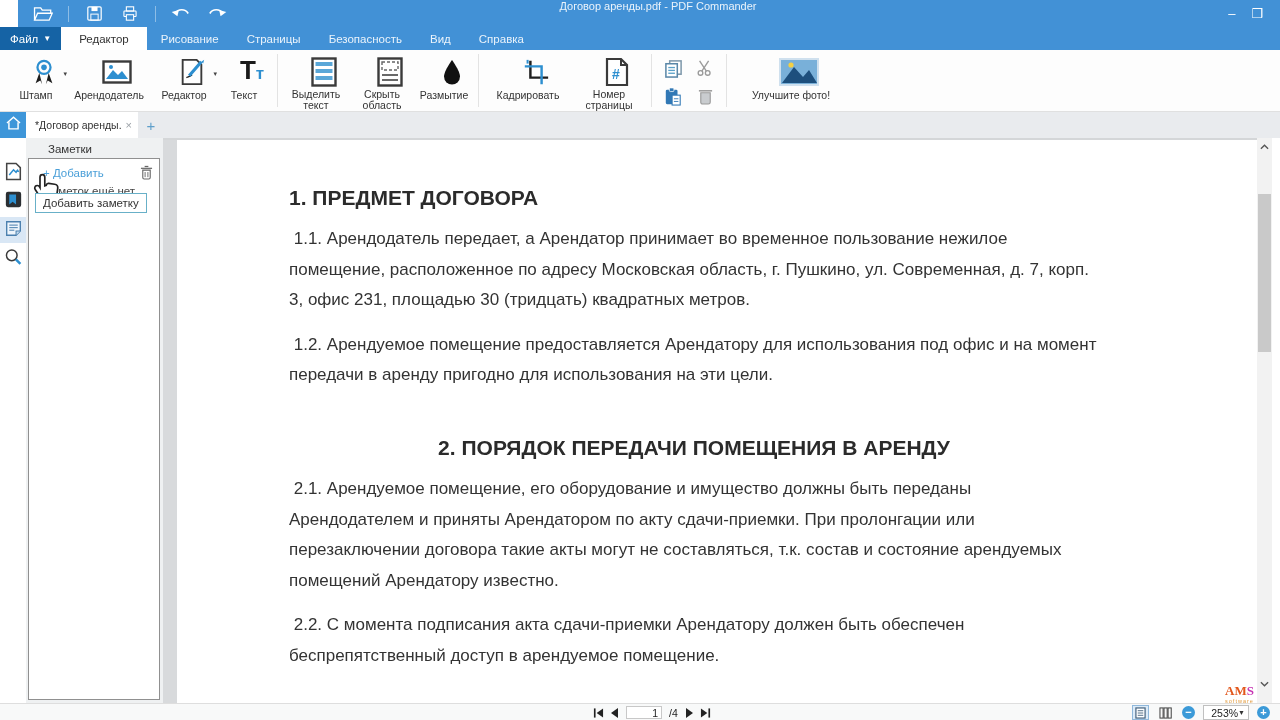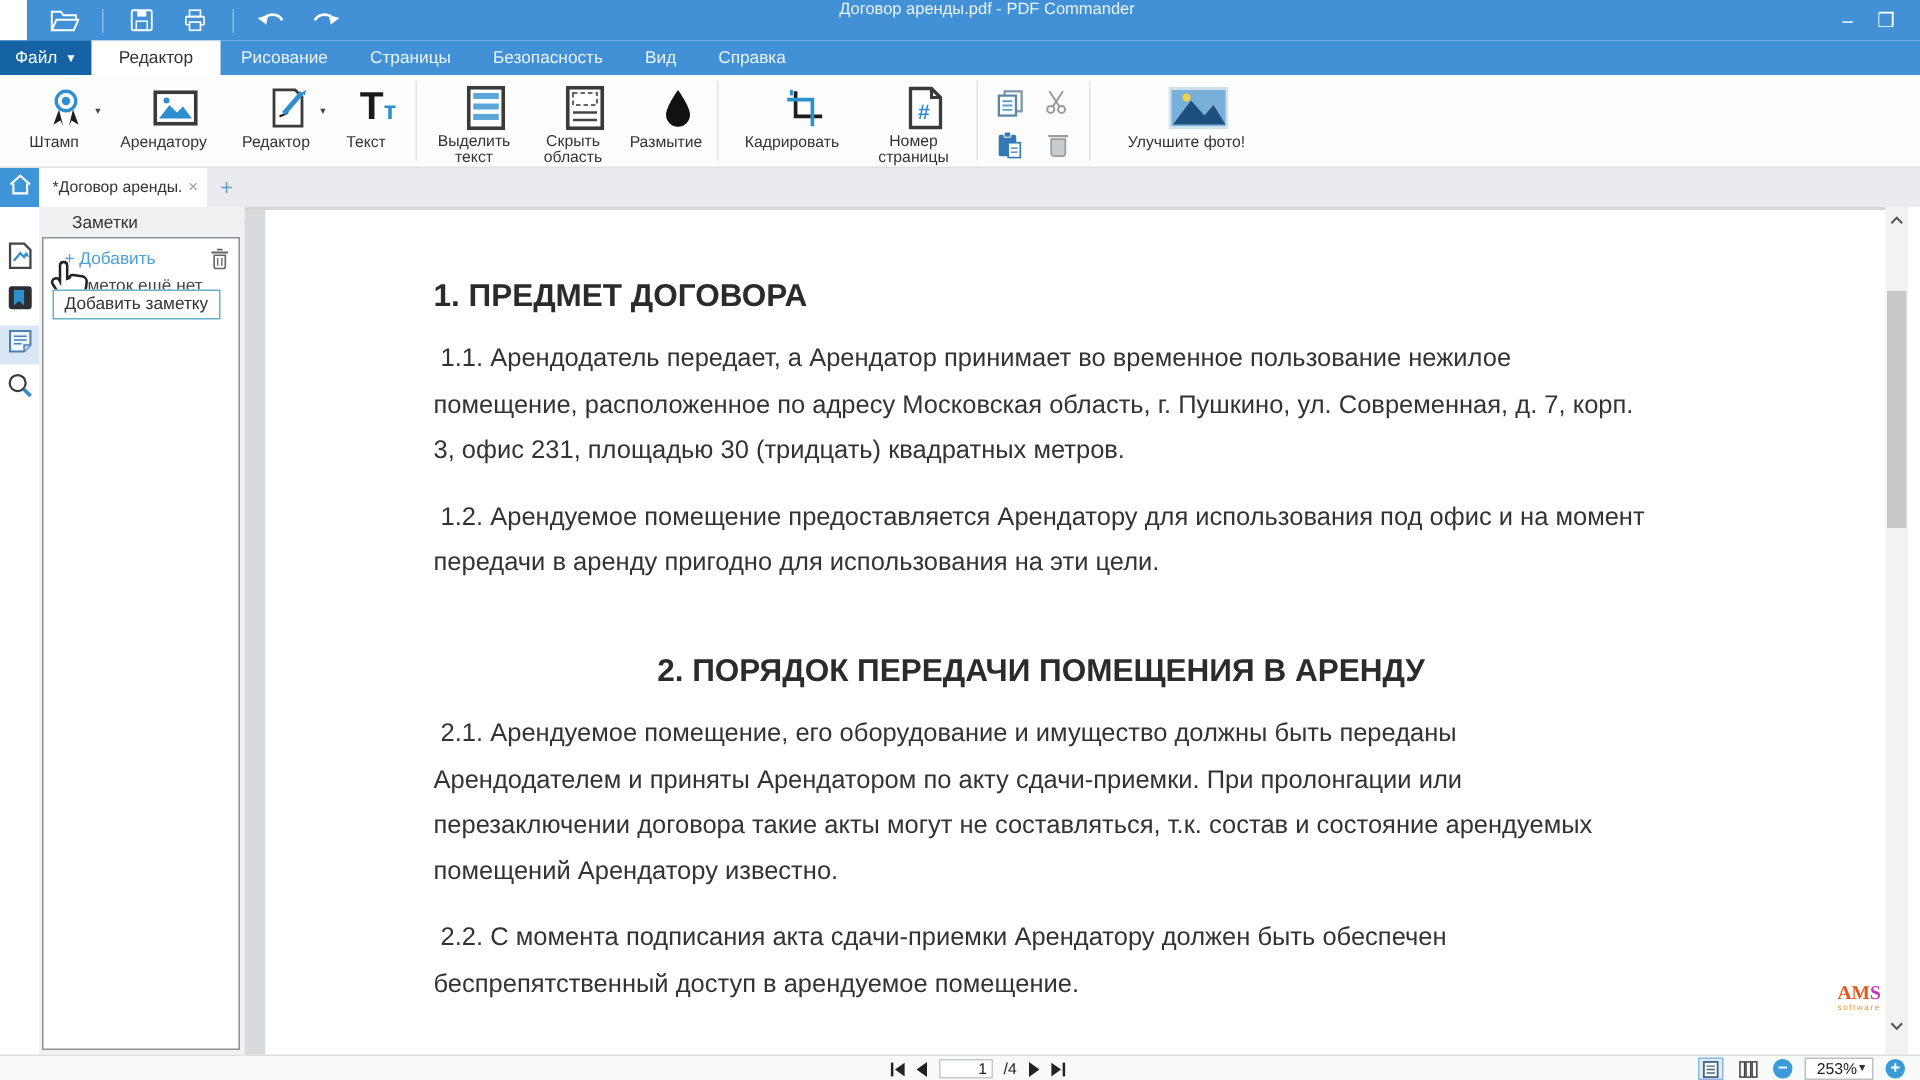--- a/index.html
+++ b/index.html
@@ -62,21 +62,21 @@
   .tooltip { position:absolute; left:6px; top:34px; background:#fff; border:1px solid #68b0c8; padding:3px 7px; font-size:11.5px; color:#333; white-space:nowrap; }
 
   
   .canvas { position:absolute; left:163px; top:0; width:1094px; height:565px; background:#fff; border-top:2px solid #d4d6d8; }
   .canvas-gutter { position:absolute; left:0; top:0; width:14px; height:565px; background:#d8dadc; }
   .page { position:absolute; left:14px; top:0; width:1080px; height:563px; background:#fff; overflow:hidden; }
   .page-content { padding:46px 0 0 112px; width:922px; }
   .page-content h1 { font-size:21px; font-weight:bold; color:#2b2b2b; text-align:left; margin:0 0 14px 0; width:810px; }
   .page-content h2 { font-size:21px; font-weight:bold; color:#2b2b2b; text-align:center; margin:45px 0 14px 0; width:810px; }
   .page-content p { font-size:17px; line-height:30.6px; color:#333; margin:0 0 14px 0; width:810px; white-space:pre-wrap; }
-  .watermark { position:absolute; left:1062px; top:516px; text-align:center; line-height:11px; }
+  .watermark { position:absolute; left:1062px; top:544px; text-align:center; line-height:11px; }
   .wm-a { color:#e2571c; font-weight:bold; font-size:13px; font-family:"Liberation Serif", serif; }
   .wm-s2 { color:#c736b4; font-weight:bold; font-size:13px; font-family:"Liberation Serif", serif; }
   .wm-sub { display:block; font-size:5.5px; color:#e29a3c; letter-spacing:1px; }
 
   .vscroll { position:absolute; left:1257px; top:0; width:15px; height:565px; background:#f2f2f2; }
   .vs-up { position:absolute; left:0; top:2px; width:15px; height:14px; display:flex; align-items:center; justify-content:center; cursor:pointer; }
   .vs-down { position:absolute; left:0; bottom:12px; width:15px; height:14px; display:flex; align-items:center; justify-content:center; cursor:pointer; }
   .vs-thumb { position:absolute; left:1px; top:56px; width:13px; height:158px; background:#c9c9c9; cursor:pointer; }
 
   
@@ -182,21 +182,21 @@
         <span class="tcaret">▾</span>
       </div>
       <div class="tbtn" style="width:86px">
         <span class="ticon">
           <svg width="30" height="24" viewBox="0 0 30 24">
               <rect x="1.5" y="1.5" width="27" height="21" fill="#fff" stroke="#3a3a3a" stroke-width="2.4"></rect>
               <polygon points="4,19 11,10 16,15 20,11 26,19" fill="#2d8fd0"></polygon>
               <circle cx="9" cy="7" r="2" fill="#2d8fd0"></circle>
             </svg>
         </span>
-        <span class="tlabel">Арендатору</span>
+        <span class="tlabel">Арендодатель</span>
       </div>
       <div class="tbtn" style="width:64px">
         <span class="ticon">
           <svg width="28" height="28" viewBox="0 0 30 30">
               <path d="M5 2 h15 l5 5 v21 h-20 z" fill="#fff" stroke="#3a3a3a" stroke-width="2"></path>
               <path d="M9 21 c2-1 4-1 6-3" fill="none" stroke="#1e1e1e" stroke-width="1.6"></path>
               <path d="M12 19 L25 4" stroke="#2d8fd0" stroke-width="3.4"></path>
               <path d="M25 4 l3-2 -1 4 z" fill="#2d8fd0"></path>
             </svg>
         </span>

